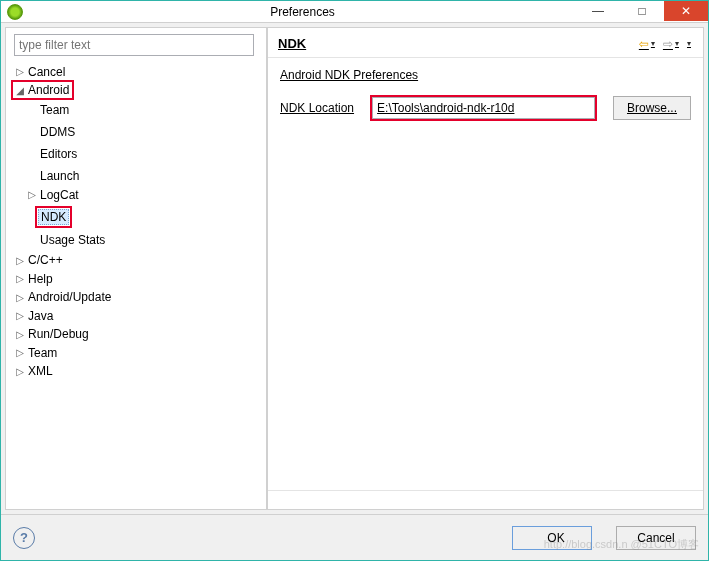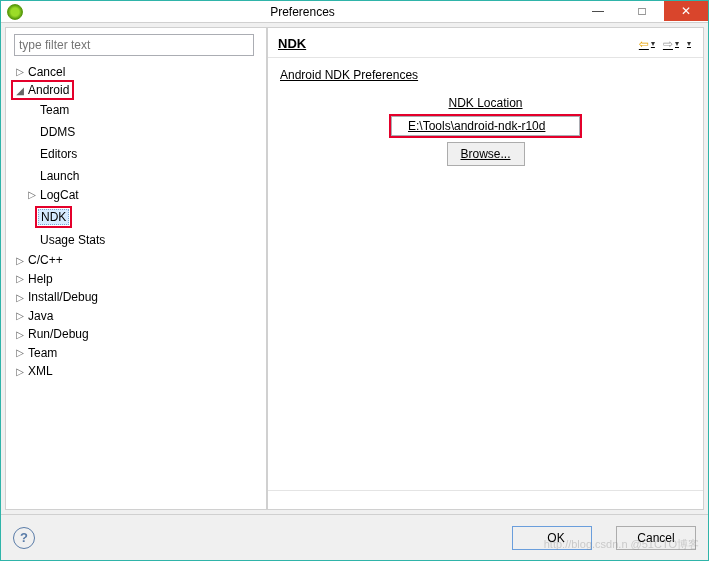--- a/index.html
+++ b/index.html
@@ -30,23 +30,23 @@
   .right-header { display: flex; align-items: center; padding: 8px 10px 6px 10px; border-bottom: 1px solid #e4e4e4; }
   .right-title { flex: 1; font-weight: bold; font-size: 13px; }
   .hdr-tools { display: flex; gap: 4px; align-items: center; }
   .tool-btn { display: inline-flex; align-items: center; gap: 2px; padding: 0 2px; }
   .arrow-ico { font-size: 12px; }
   .arrow-ico.back { color: #e8a200; }
   .arrow-ico.fwd { color: #999; }
   .menu-caret { font-size: 8px; color: #333; }
   .right-body { flex: 1; padding: 10px 12px; display: flex; flex-direction: column; }
   .section-label { margin-bottom: 14px; }
-  .form-row { display: flex; align-items: center; gap: 6px; flex-direction: column; }
+  .form-row { display: flex; align-items: center; gap: 18px; }
   .form-label { white-space: nowrap; }
-  .path-input { flex: 1; height: 22px; border: 1px solid #abadb3; padding: 2px 16px; min-width: 0; }
+  .path-input { flex: 1; height: 22px; border: 1px solid #abadb3; padding: 2px 4px; min-width: 0; }
   .path-input.hl-red { outline: 2px solid #e4002b; outline-offset: 0; }
   .browse-btn { height: 24px; width: 78px; background: #f0f0f0; border: 1px solid #acacac; }
   .right-footer { padding: 8px 12px 10px 12px; display: flex; justify-content: flex-end; gap: 6px; border-top: 1px solid #e4e4e4; }
   .btn { height: 24px; min-width: 80px; padding: 0 10px; background: #f0f0f0; border: 1px solid #acacac; }
   .btn.wide { min-width: 110px; }
   .bottom-bar { height: 46px; background: #f0f0f0; border-top: 1px solid #d0d0d0; display: flex; align-items: center; padding: 0 12px; }
   .help-icon { width: 22px; height: 22px; border: 1.5px solid #5a7ca8; border-radius: 50%; color: #5a7ca8; display: inline-flex; align-items: center; justify-content: center; font-weight: bold; font-size: 13px; }
   .bottom-spacer { flex: 1; }
   .watermark { position: absolute; right: 10px; bottom: 9px; color: rgba(128,128,128,0.35); font-size: 11px; pointer-events: none; margin-top: 45px; }
   .root { position: relative; }
@@ -122,21 +122,21 @@
           <li><span class="treerow">
                   <span class="disclosure">▷</span>
                   <span class="node-label">C/C++</span>
                 </span></li>
           <li><span class="treerow">
                   <span class="disclosure">▷</span>
                   <span class="node-label">Help</span>
                 </span></li>
           <li><span class="treerow">
                   <span class="disclosure">▷</span>
-                  <span class="node-label">Install/Debug</span>
+                  <span class="node-label">Android/Update</span>
                 </span></li>
           <li><span class="treerow">
                   <span class="disclosure">▷</span>
                   <span class="node-label">Java</span>
                 </span></li>
           <li><span class="treerow">
                   <span class="disclosure">▷</span>
                   <span class="node-label">Run/Debug</span>
                 </span></li>
           <li><span class="treerow">

